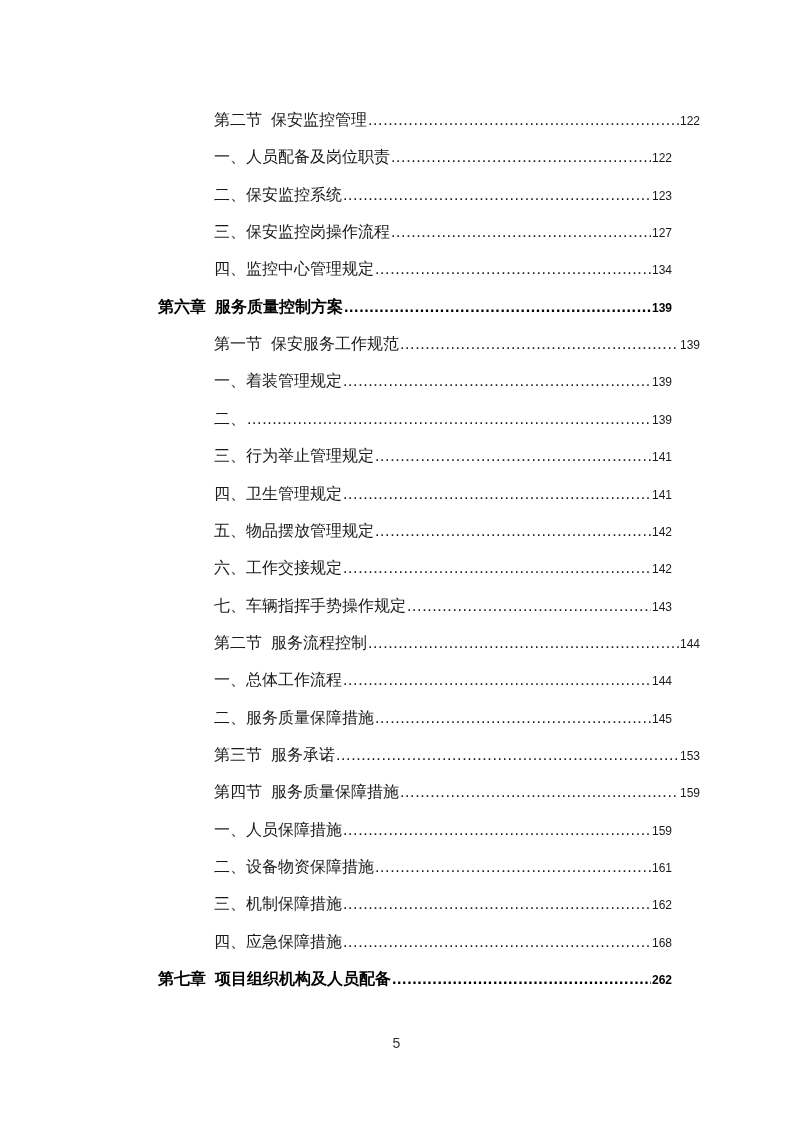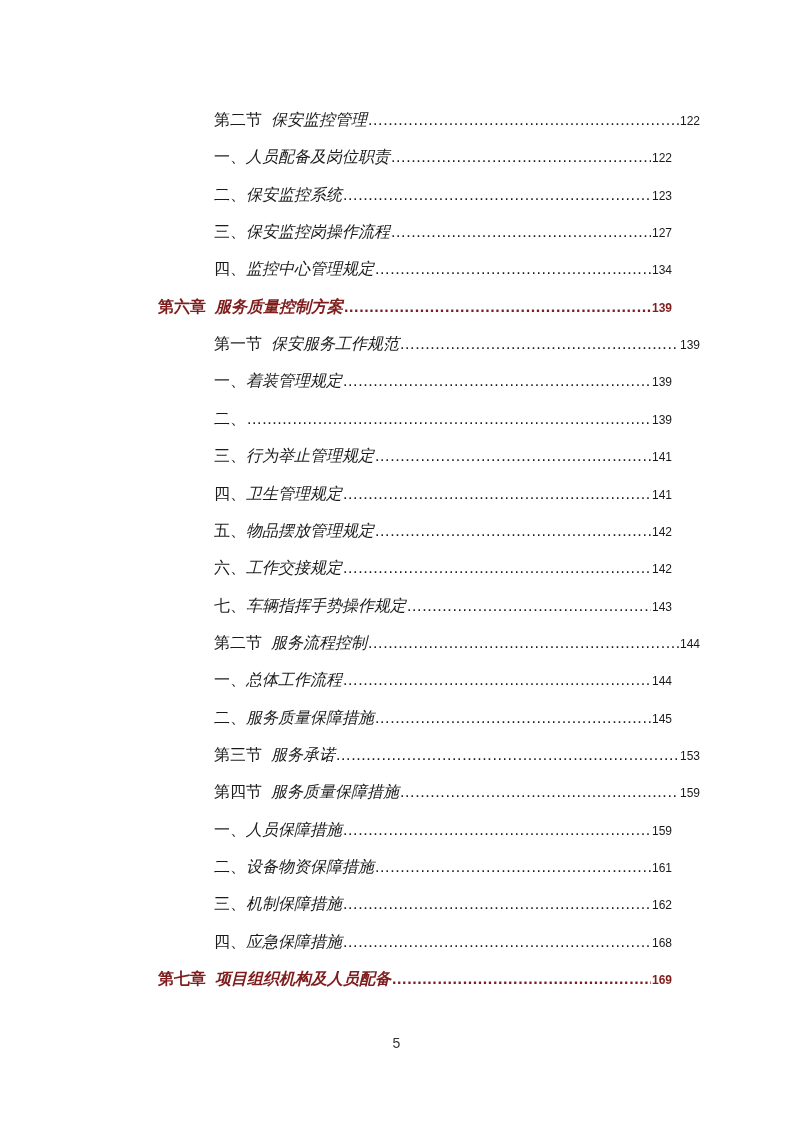--- a/index.html
+++ b/index.html
@@ -24,29 +24,28 @@
   .toc-row {
     position: absolute;
     height: 28px;
     display: flex;
     align-items: baseline;
     font-size: 16px;
     line-height: 28px;
     color: #1a1a1a;
     white-space: nowrap;
   }
-  .toc-row.level-chapter { left: 158px; width: 514px; font-weight: bold; color: #7f1d1d; }
+  .toc-row.level-chapter { left: 158px; width: 514px; font-weight: bold; color: #000000; }
   .toc-row.level-section { left: 186px; width: 486px; margin-left: 28px; }
   .toc-row.level-item    { left: 214px; width: 458px; }
   .toc-num {
     flex: none;
   }
   .toc-title {
     flex: none;
-    font-style: italic;
   }
   .toc-row.level-section .toc-num { margin-right: 9px; }
   .toc-row.level-chapter .toc-num { margin-right: 9px; }
   .toc-leader {
     flex: 1 1 auto;
     overflow: hidden;
     margin: 0 1px;
     font-family: "Liberation Sans", sans-serif;
     letter-spacing: 0.6px;
   }
@@ -208,17 +207,17 @@
     <div class="toc-row level-item" style="top: 821.7px;">
       <span class="toc-num">四、</span>
       <span class="toc-title">应急保障措施</span>
       <span class="toc-leader"></span>
       <span class="toc-page">168</span>
     </div>
     <div class="toc-row level-chapter" style="top: 859.05px;">
       <span class="toc-num">第七章</span>
       <span class="toc-title">项目组织机构及人员配备</span>
       <span class="toc-leader"></span>
-      <span class="toc-page">169</span>
+      <span class="toc-page">262</span>
     </div>
   </div>
 
 <div class="page-number">5</div>
 
 </body></html>

